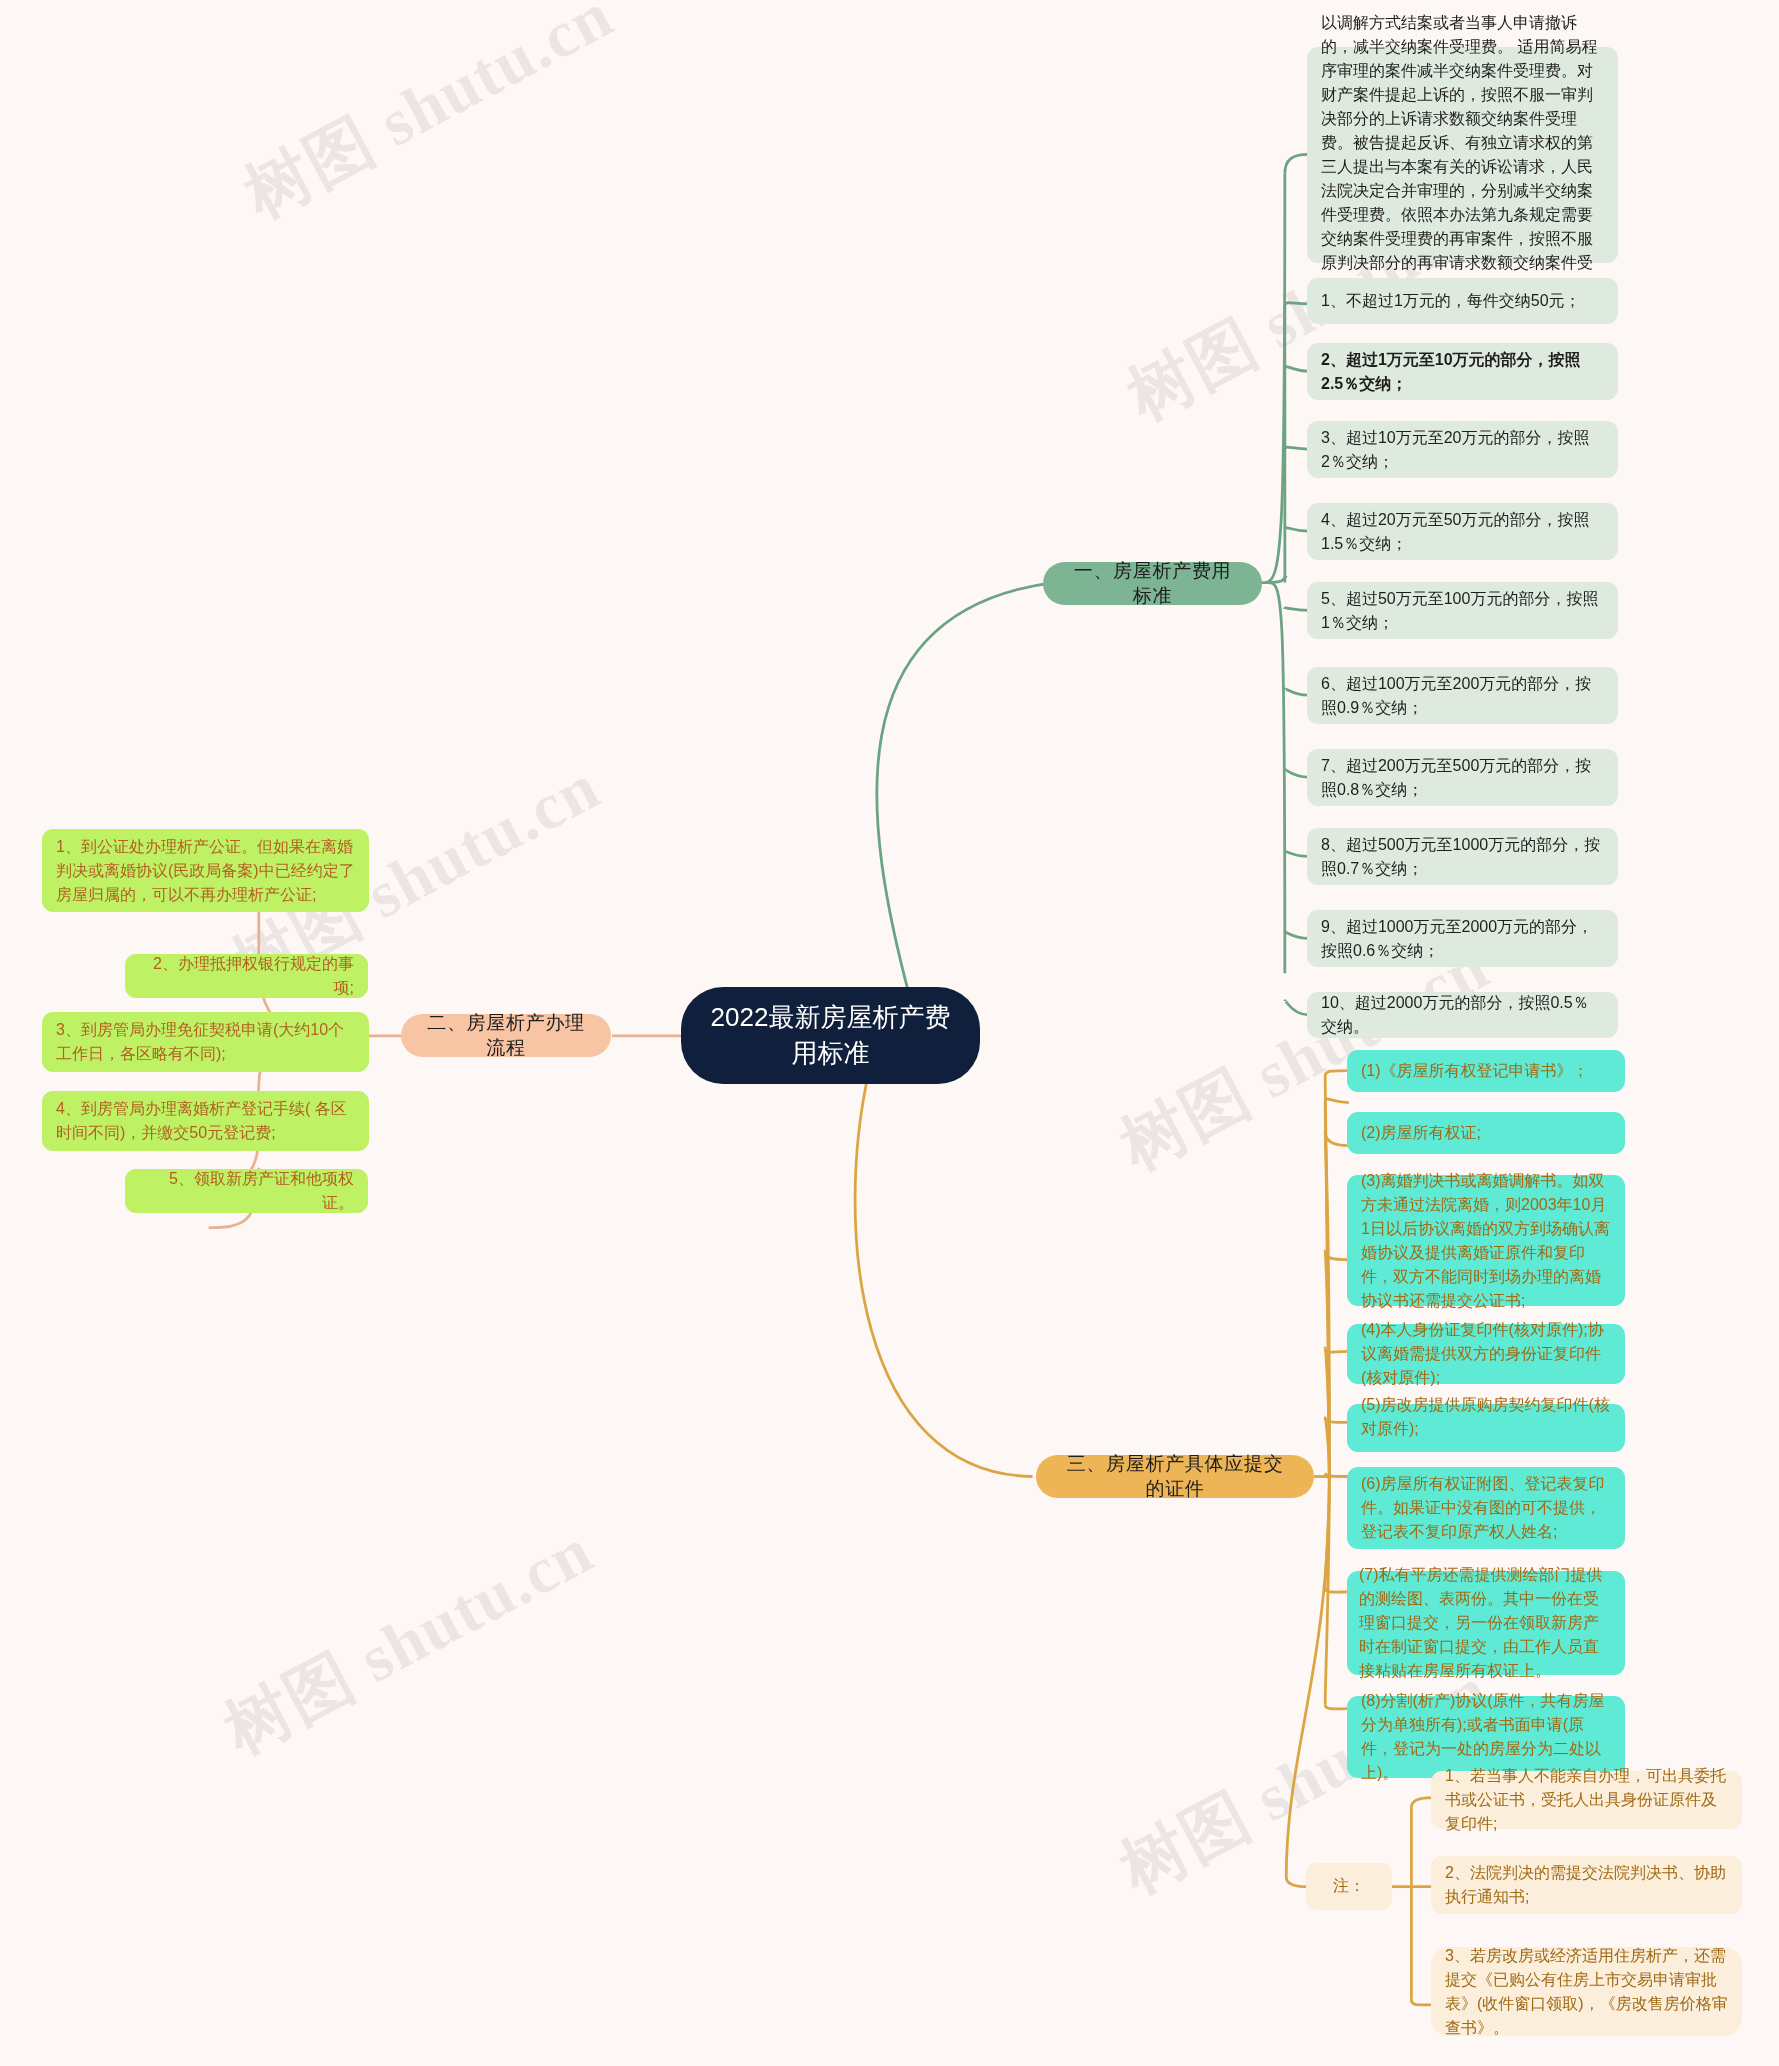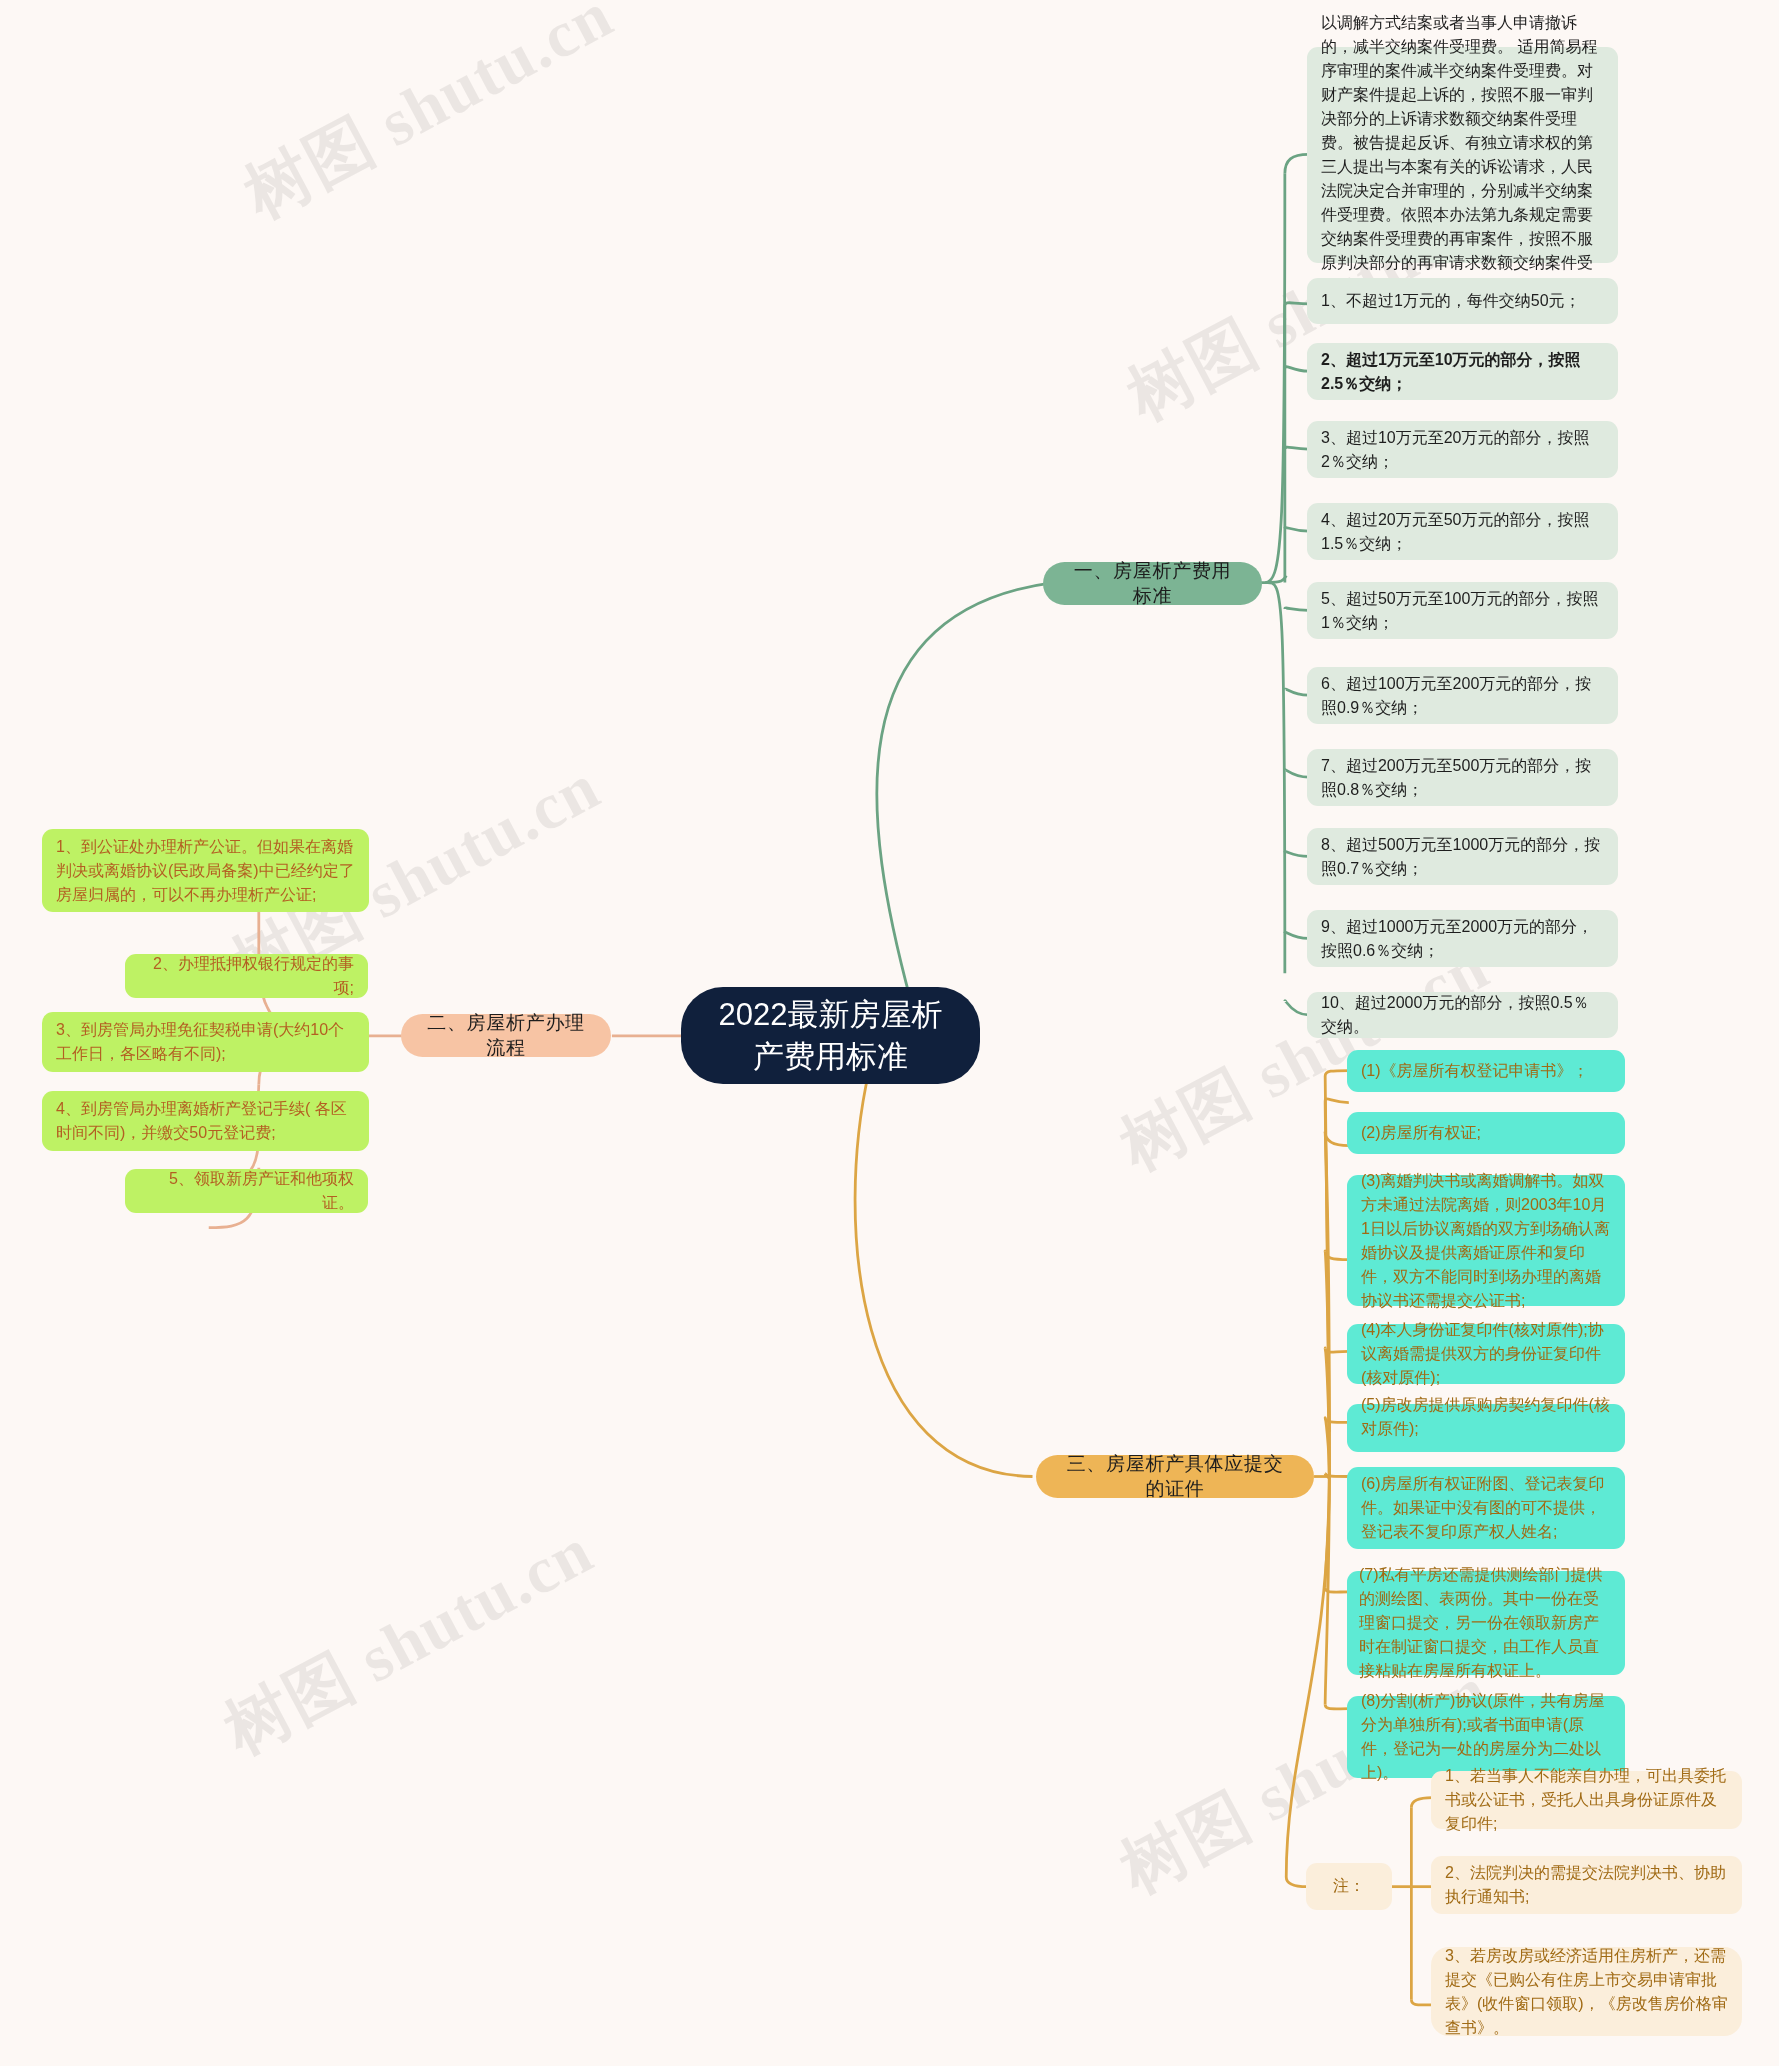--- a/index.html
+++ b/index.html
@@ -19,21 +19,21 @@
     transform-origin:left top;transform:rotate(-28deg);
     user-select:none;pointer-events:none;letter-spacing:1.4px;
   }
 
   .node{position:absolute;box-sizing:border-box;}
 
   
   .root{
     background:#10203c;color:#fff;border-radius:42px;
     display:flex;align-items:center;justify-content:center;text-align:center;
-    font-size:31px;line-height:1.35;padding:15.3px 23.6px;
+    font-size:26px;line-height:1.35;padding:15.3px 23.6px;
   }
 
   
   .pill{
     border-radius:28px;display:flex;align-items:center;justify-content:center;
     font-size:19px;color:#1d1d1d;padding:9.7px 21px;text-align:center;
     line-height:1.3;letter-spacing:0.7px;
   }
   .pill.green{background:#7cb494;}
   .pill.peach{background:#f7c4a4;}

